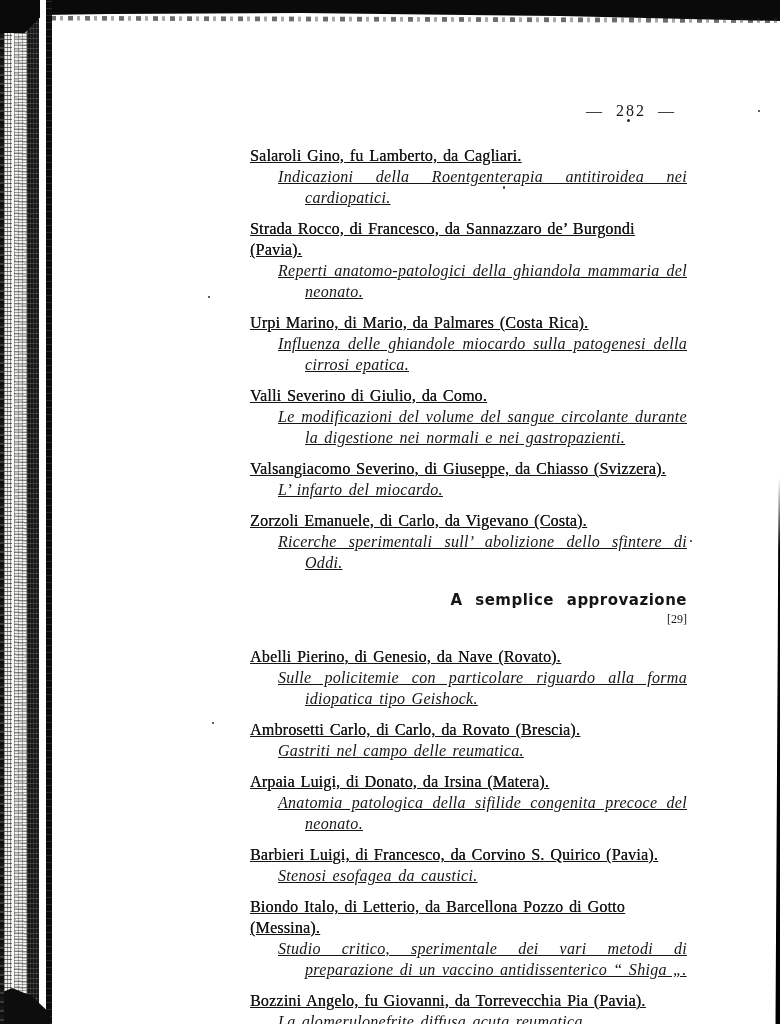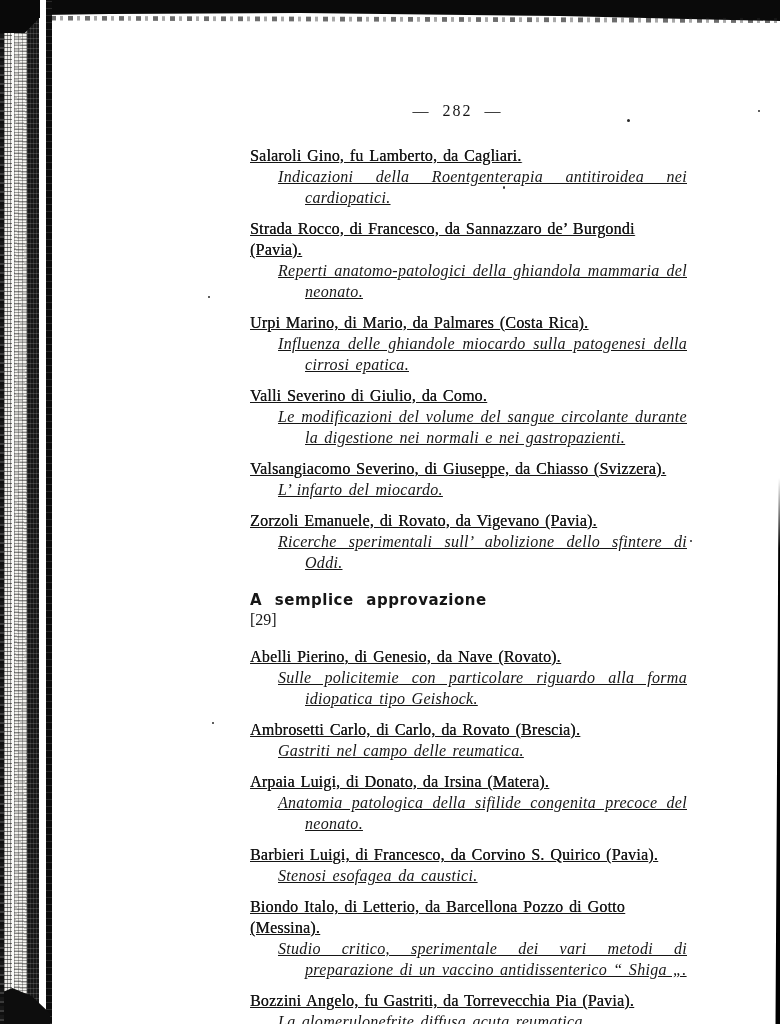--- a/index.html
+++ b/index.html
@@ -100,21 +100,21 @@
   
   .content {
     position: absolute;
     left: 250px;
     top: 100px;
     width: 437px;
     font-size: 16px;
     line-height: 21px;
   }
   .pageno {
-    text-align: center;
+    text-align: right;
     transform: translateX(-11px);
     letter-spacing: 2px;
     word-spacing: 6px;
     margin: 0 0 24px 0;
     font-size: 16px;
   }
   .entry { margin: 0 0 10px 0; }
   .entry p { margin: 0; }
   .name {
     letter-spacing: 0.2px;
@@ -127,32 +127,32 @@
     margin-left: 55px !important;
     text-indent: -27px;
     width: 382px;
     text-align: justify;
     letter-spacing: 0.3px;
     word-spacing: 2px;
     text-decoration: underline;
   }
   .section-heading {
     margin: 19px 0 0 0;
-    text-align: left;
+    text-align: right;
     font-family: "DejaVu Sans", "Liberation Sans", sans-serif;
     font-weight: bold;
     font-size: 15px;
     line-height: 17px;
     letter-spacing: 0.5px;
     word-spacing: 7px;
   }
   .section-num {
     margin: 1px 0 17px 0;
-    text-align: left;
-    font-size: 16px;
+    text-align: right;
+    font-size: 12px;
     line-height: 19px;
   }
 </style>
 </head>
 <body>
 
 <div class="page">
 
   <div class="scan-top-band"></div>
   <div class="scan-top-fuzz"></div>
@@ -192,21 +192,21 @@
     </div>
     <div class="entry">
       <p class="name">Valli Severino di Giulio, da Como.</p>
       <p class="title">Le modificazioni del volume del sangue circolante durante la digestione nei normali e nei gastropazienti.</p>
     </div>
     <div class="entry">
       <p class="name">Valsangiacomo Severino, di Giuseppe, da Chiasso (Svizzera).</p>
       <p class="title">L’ infarto del miocardo.</p>
     </div>
     <div class="entry">
-      <p class="name">Zorzoli Emanuele, di Rovato, da Vigevano (Pavia).</p>
+      <p class="name">Zorzoli Emanuele, di Carlo, da Vigevano (Costa).</p>
       <p class="title">Ricerche sperimentali sull’ abolizione dello sfintere di Oddi.</p>
     </div>
 
     <p class="section-heading">A  semplice  approvazione</p>
     <p class="section-num">[29]</p>
 
     <div class="entry">
       <p class="name">Abelli Pierino, di Genesio, da Nave (Rovato).</p>
       <p class="title">Sulle policitemie con particolare riguardo alla forma idiopatica tipo Geishock.</p>
     </div>
@@ -220,18 +220,18 @@
     </div>
     <div class="entry">
       <p class="name">Barbieri Luigi, di Francesco, da Corvino S. Quirico (Pavia).</p>
       <p class="title">Stenosi esofagea da caustici.</p>
     </div>
     <div class="entry">
       <p class="name">Biondo Italo, di Letterio, da Barcellona Pozzo di Gotto (Messina).</p>
       <p class="title">Studio critico, sperimentale dei vari metodi di preparazione di un vaccino antidissenterico “ Shiga „.</p>
     </div>
     <div class="entry">
-      <p class="name">Bozzini Angelo, fu Gastriti, da Torrevecchia Pia (Pavia).</p>
+      <p class="name">Bozzini Angelo, fu Giovanni, da Torrevecchia Pia (Pavia).</p>
       <p class="title">La glomerulonefrite diffusa acuta reumatica.</p>
     </div>
 
   </div>
 </div>
 
 </body></html>

